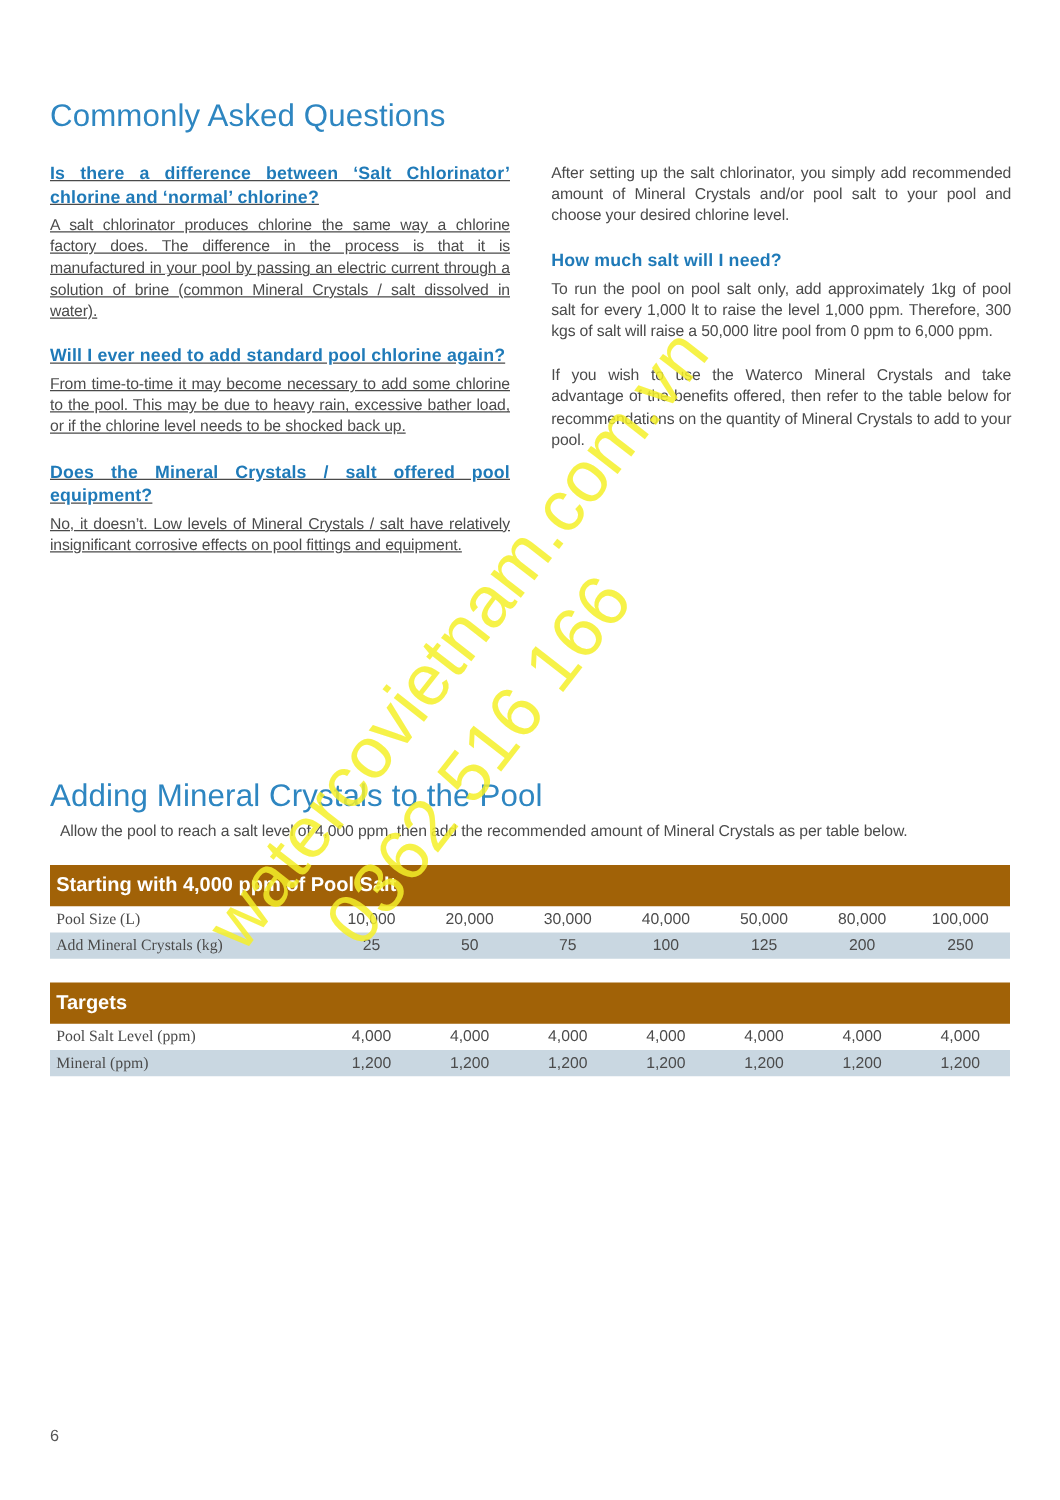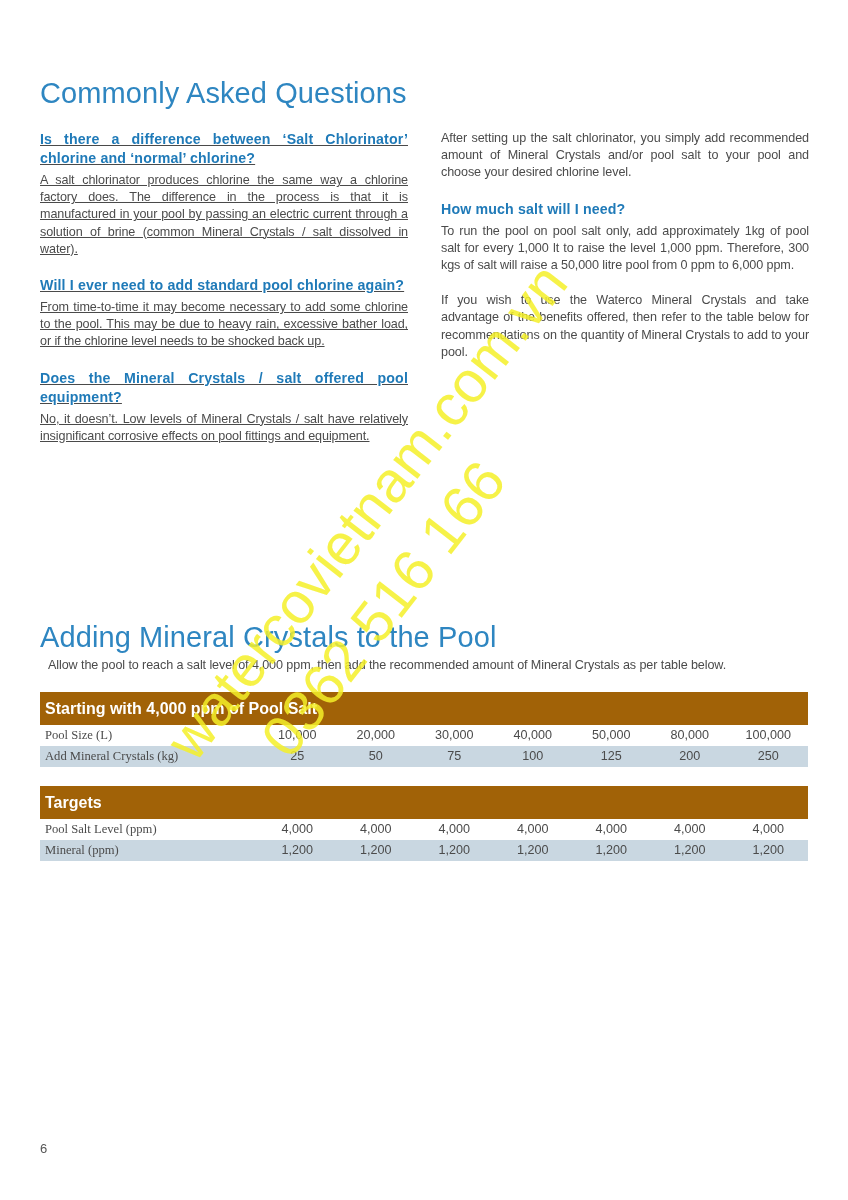--- a/index.html
+++ b/index.html
@@ -1,21 +1,21 @@
 <!DOCTYPE html>
 <html><head>
   <meta charset="utf-8">
   <style>
     html, body { margin: 0; padding: 0; }
     body {
       width: 848px; height: 1200px; background: #ffffff; position: relative; overflow: hidden;
       font-family: "Liberation Sans", sans-serif; color: #4a4a4a;
     }
     .h1 {
-      position: absolute; left: 40px; font-size: 29px; font-weight: normal;
+      position: absolute; left: 40px; font-size: 25px; font-weight: normal;
       color: #2e86c1; letter-spacing: 0.1px; margin: 0; line-height: 30px;
     }
     .col { position: absolute; width: 368px; }
     .col-left { left: 40px; top: 130px; text-decoration: underline; }
     .col-right { left: 441px; top: 130px; }
     .q {
       font-size: 14.2px; font-weight: bold; color: #1f7ab8; line-height: 19px;
       margin: 0 0 4px 0; text-align: justify; text-align-last: left; letter-spacing: 0.15px;
     }
     .a {

